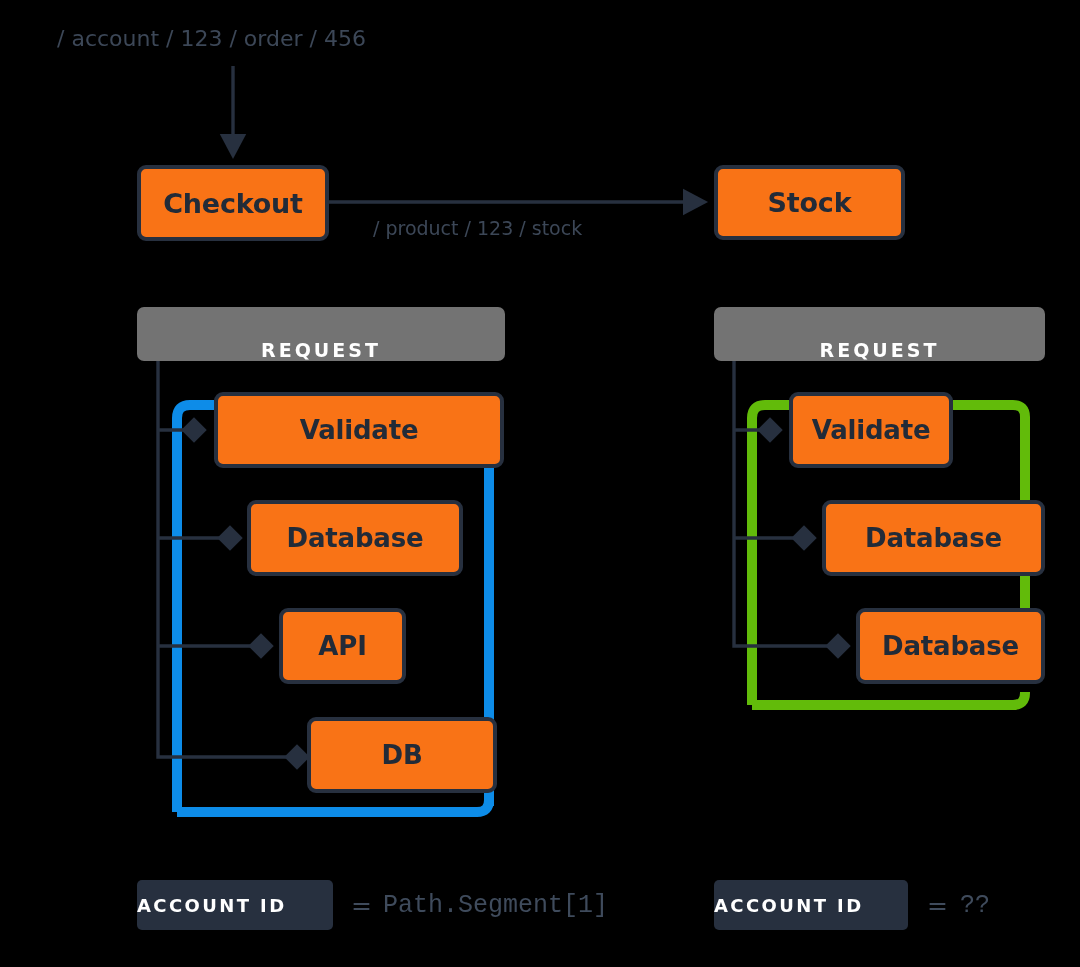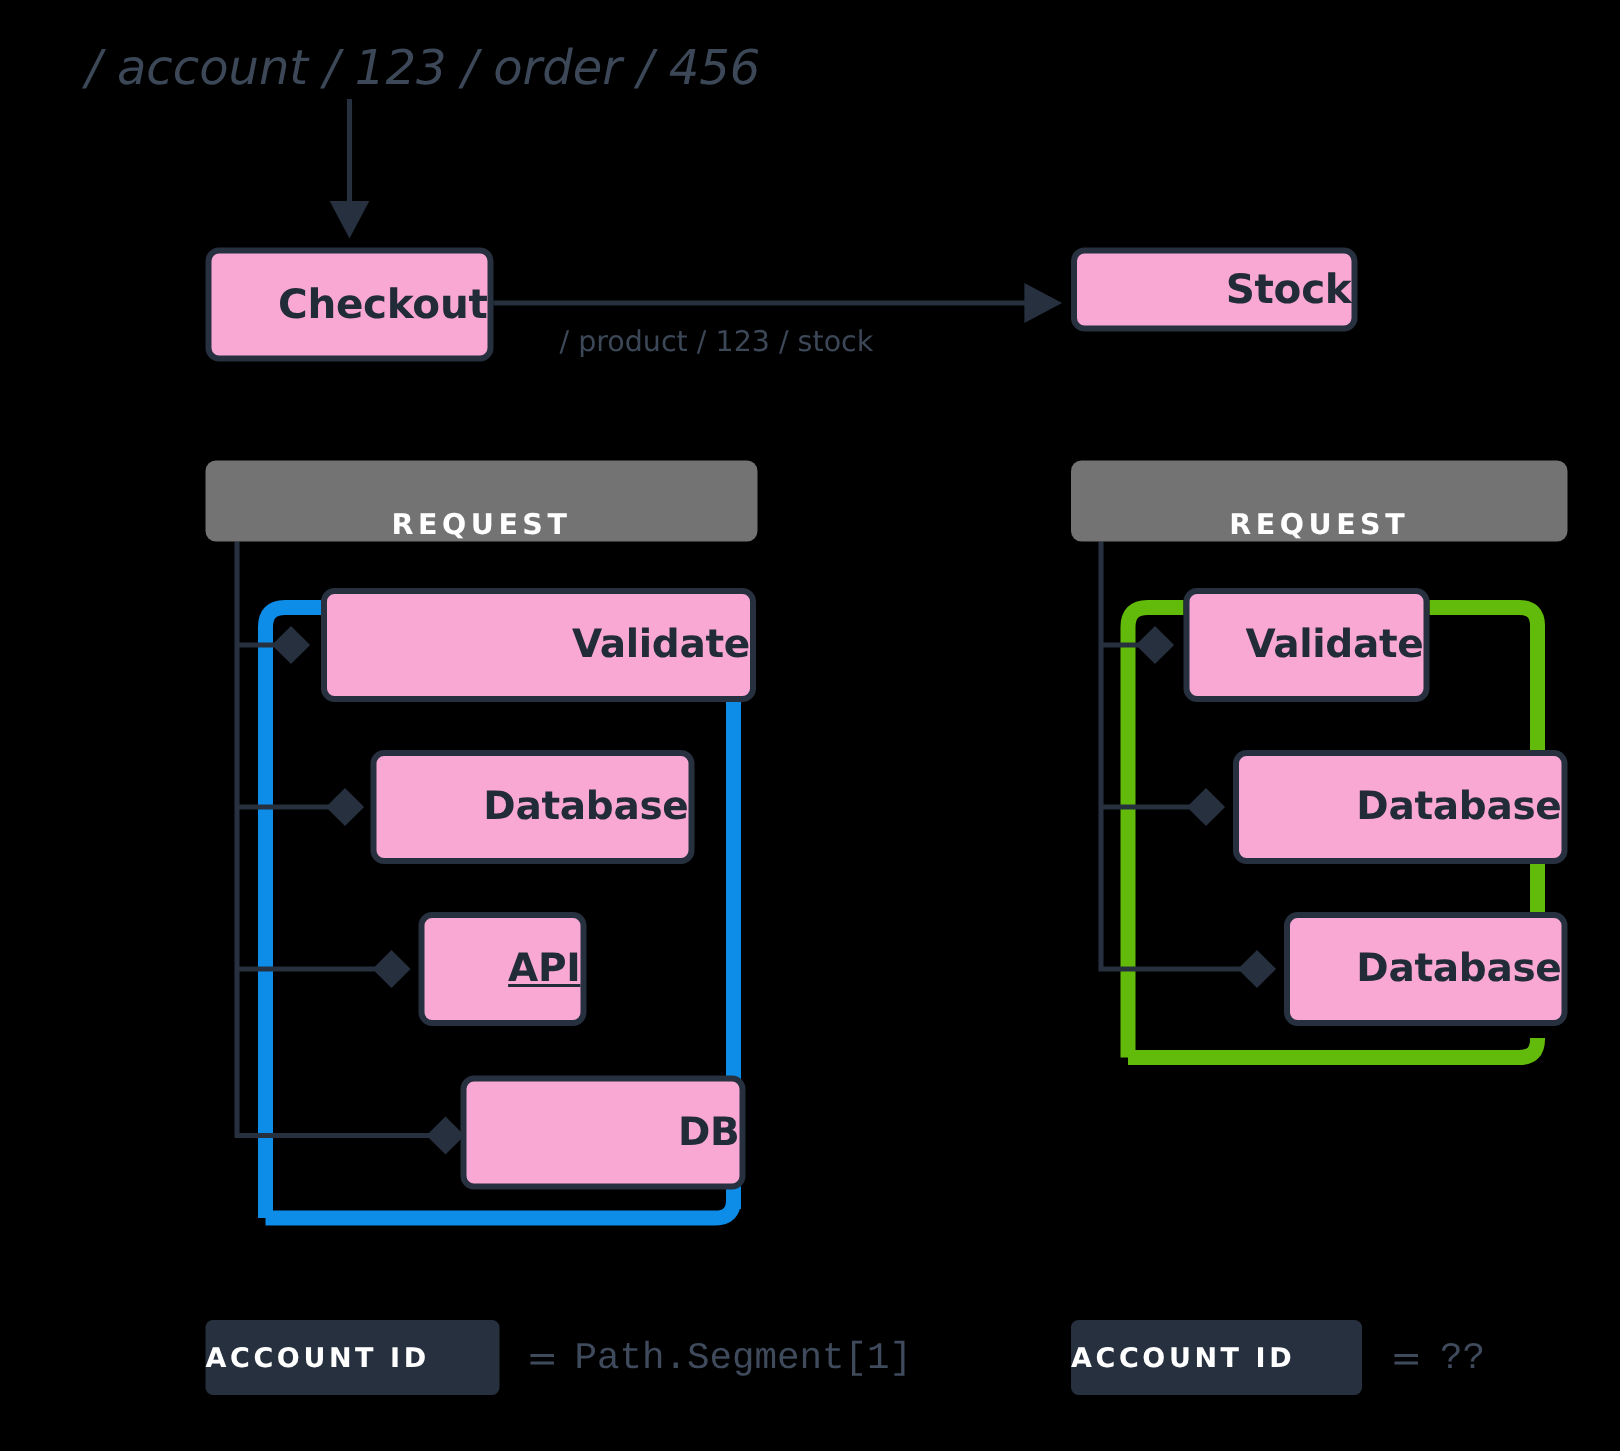--- a/index.html
+++ b/index.html
@@ -22,27 +22,27 @@
   svg.layer {
     position: absolute;
     left: 0;
     top: 0;
     width: 1080px;
     height: 967px;
     overflow: visible;
   }
   .node-box {
     position: absolute;
-    background: #f9a8d4;
+    background: #f97316;
     border: 4px solid #27303f;
     border-radius: 9px;
     box-sizing: border-box;
     display: flex;
     align-items: center;
-    justify-content: flex-end;
+    justify-content: center;
     color: #222b38;
     font-weight: bold;
     font-family: "DejaVu Sans", sans-serif;
     letter-spacing: -0.2px;
   }
   .header-box {
     position: absolute;
     background: #737373;
     border-radius: 7px;
     box-sizing: border-box;
@@ -147,45 +147,45 @@
 
     <path d="M 734 361 L 734 646 L 845 646" fill="none" stroke="#27303f" stroke-width="3.4"></path>
     <line x1="734" y1="430" x2="778" y2="430" stroke="#27303f" stroke-width="3.4"></line>
     <line x1="734" y1="538" x2="812" y2="538" stroke="#27303f" stroke-width="3.4"></line>
 
     <rect x="761" y="421" width="18" height="18" fill="#27303f" transform="rotate(45 770 430)"></rect>
     <rect x="795" y="529" width="18" height="18" fill="#27303f" transform="rotate(45 804 538)"></rect>
     <rect x="829" y="637" width="18" height="18" fill="#27303f" transform="rotate(45 838 646)"></rect>
   </svg>
 
-  <div class="path-label" style="left:57px; top:26px; font-size:32px;font-style:italic;">/ account / 123 / order / 456</div>
+  <div class="path-label" style="left:57px; top:26px; font-size:22px;">/ account / 123 / order / 456</div>
 
   <div class="node-box" style="left:137px; top:165px; width:192px; height:76px; font-size:27px;">
     <span>Checkout</span>
   </div>
 
-  <div class="node-box" style="left:714px; top:165px; width:191px; height:56px; font-size:27px;">
+  <div class="node-box" style="left:714px; top:165px; width:191px; height:75px; font-size:27px;">
     <span>Stock</span>
   </div>
 
   <div class="path-label" style="left:373px; top:217px; font-size:19px;">/ product / 123 / stock</div>
 
   <div class="header-box" style="left:137px; top:307px; width:368px; height:54px; font-size:19px;">
     <span>REQUEST</span>
   </div>
 
   <div class="node-box" style="left:214px; top:392px; width:290px; height:76px; font-size:26px;">
     <span>Validate</span>
   </div>
 
   <div class="node-box" style="left:247px; top:500px; width:216px; height:76px; font-size:26px;">
     <span>Database</span>
   </div>
 
-  <div class="node-box" style="left:279px; top:608px; width:112px; height:76px; font-size:26px;text-decoration:underline;">
+  <div class="node-box" style="left:279px; top:608px; width:127px; height:76px; font-size:26px;">
     <span>API</span>
   </div>
 
   <div class="node-box" style="left:307px; top:717px; width:190px; height:76px; font-size:26px;">
     <span>DB</span>
   </div>
 
   <div class="header-box" style="left:714px; top:307px; width:331px; height:54px; font-size:19px;">
     <span>REQUEST</span>
   </div>

